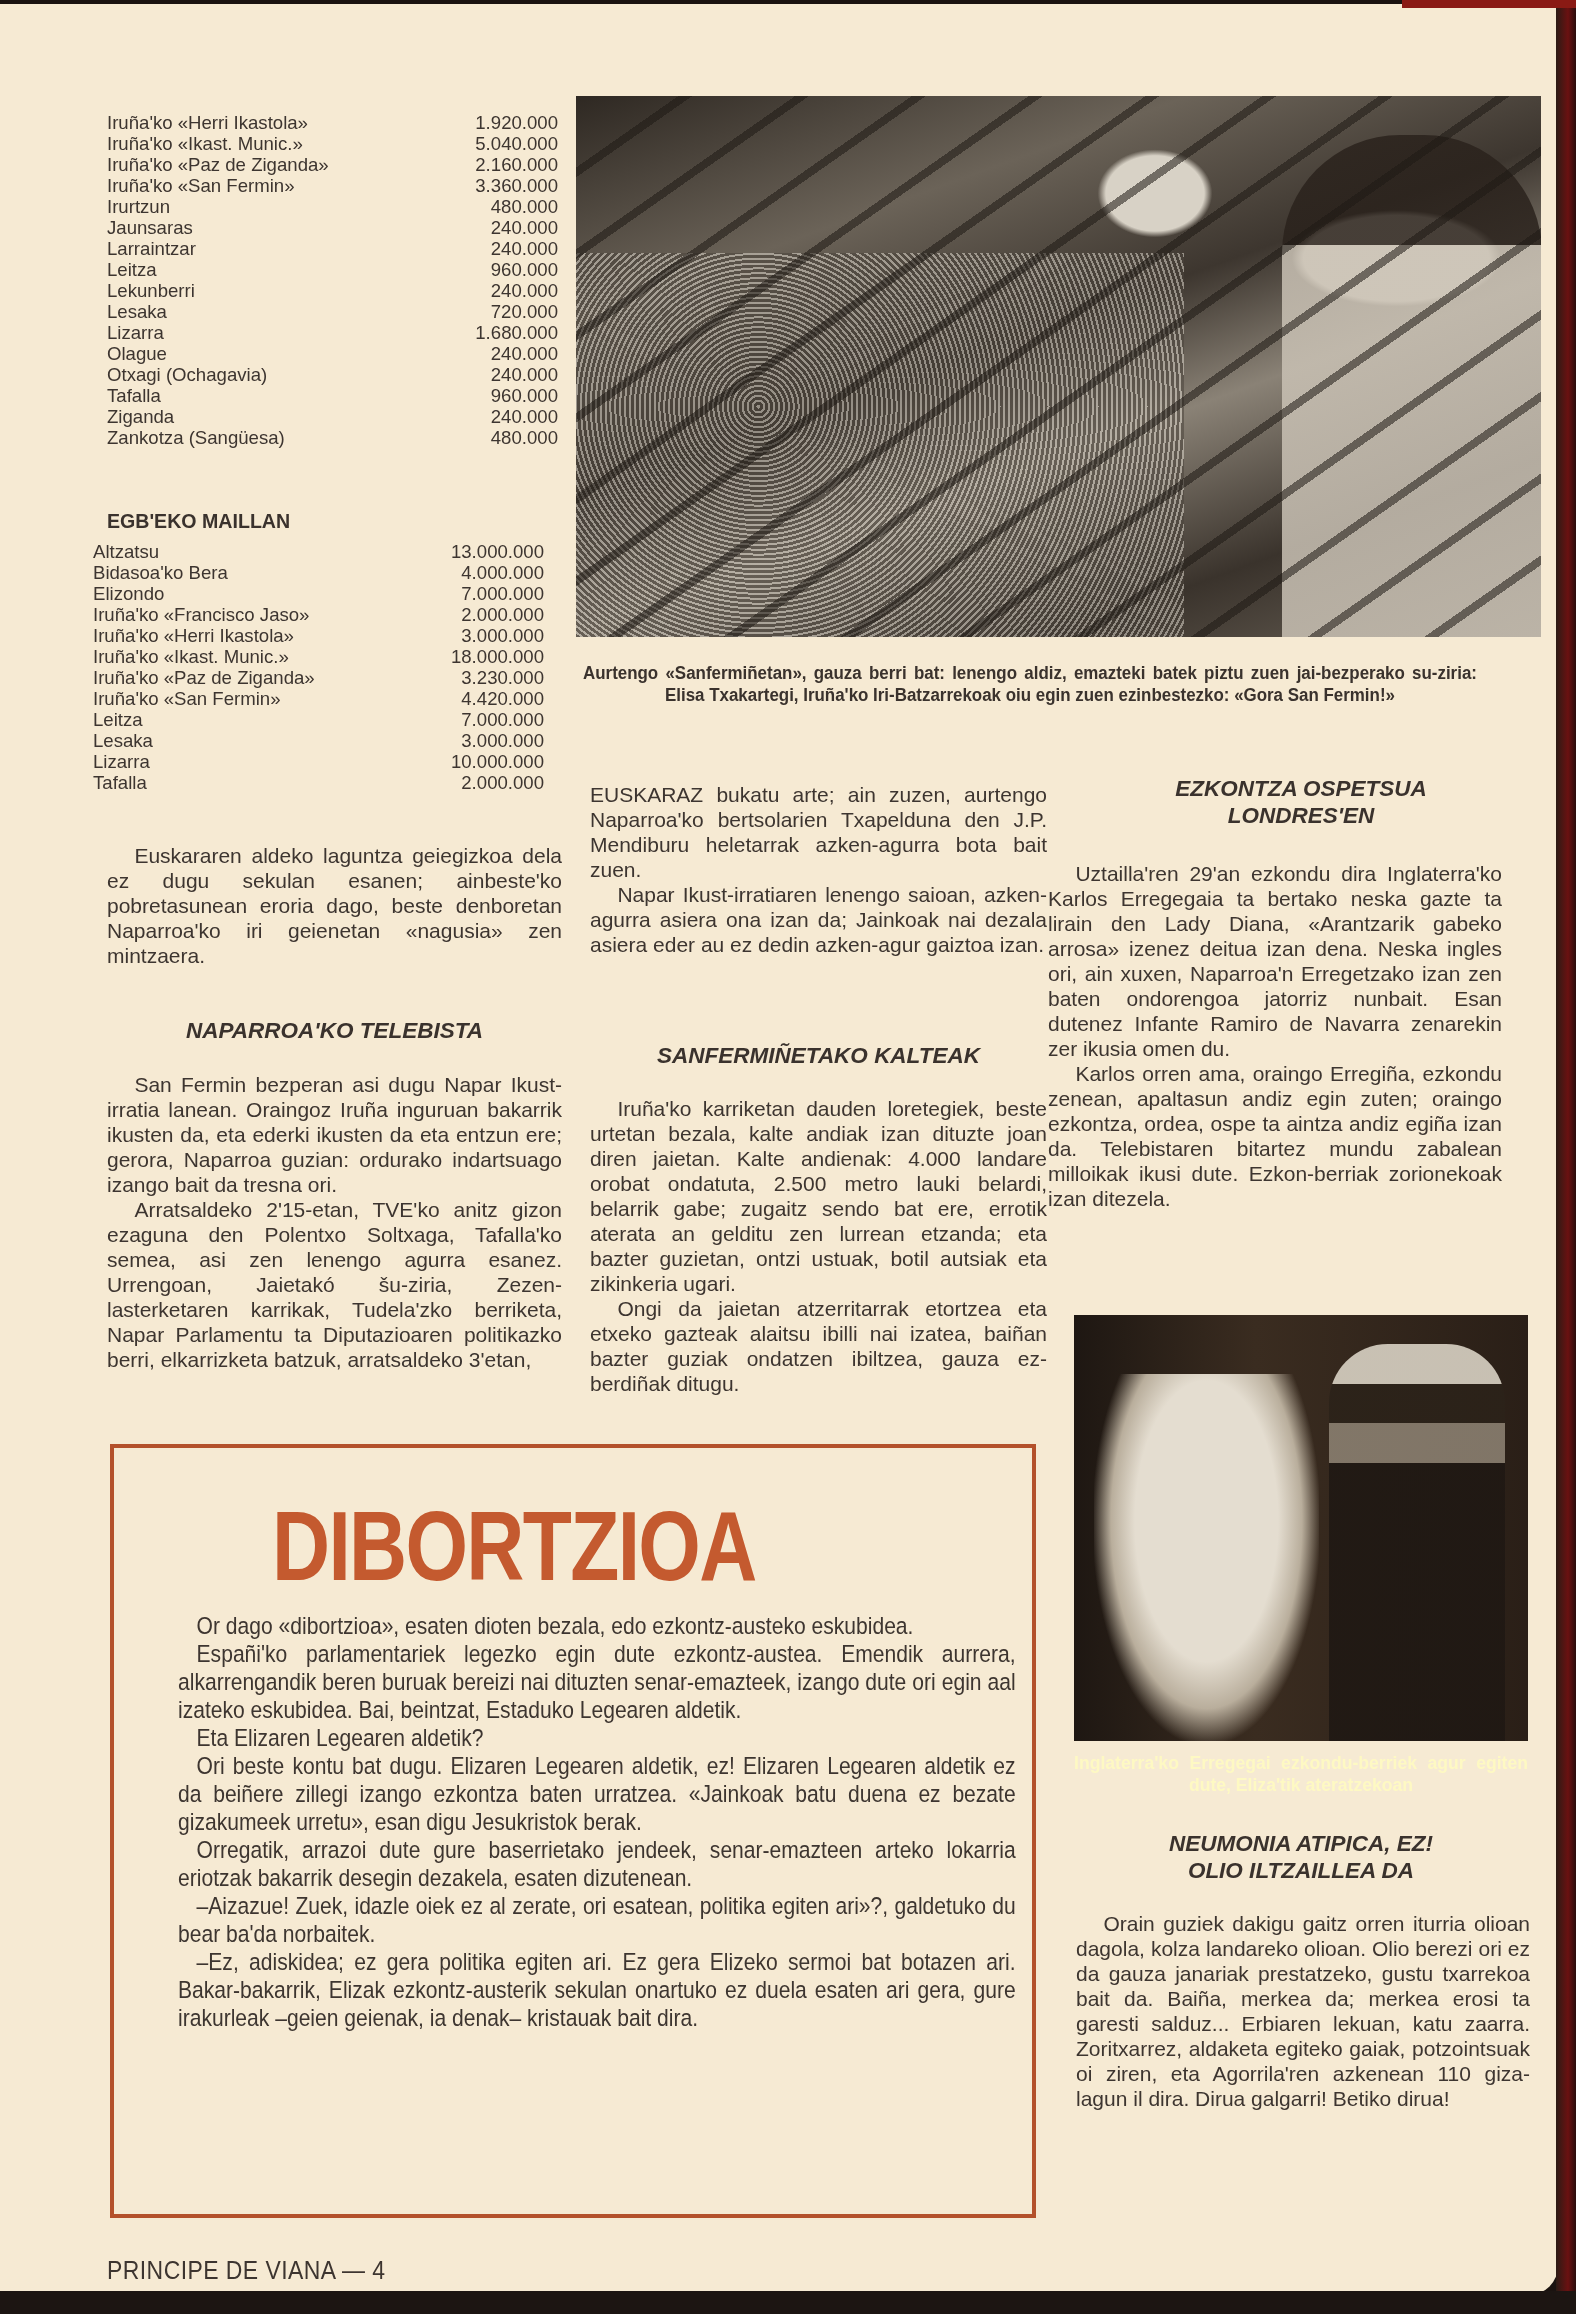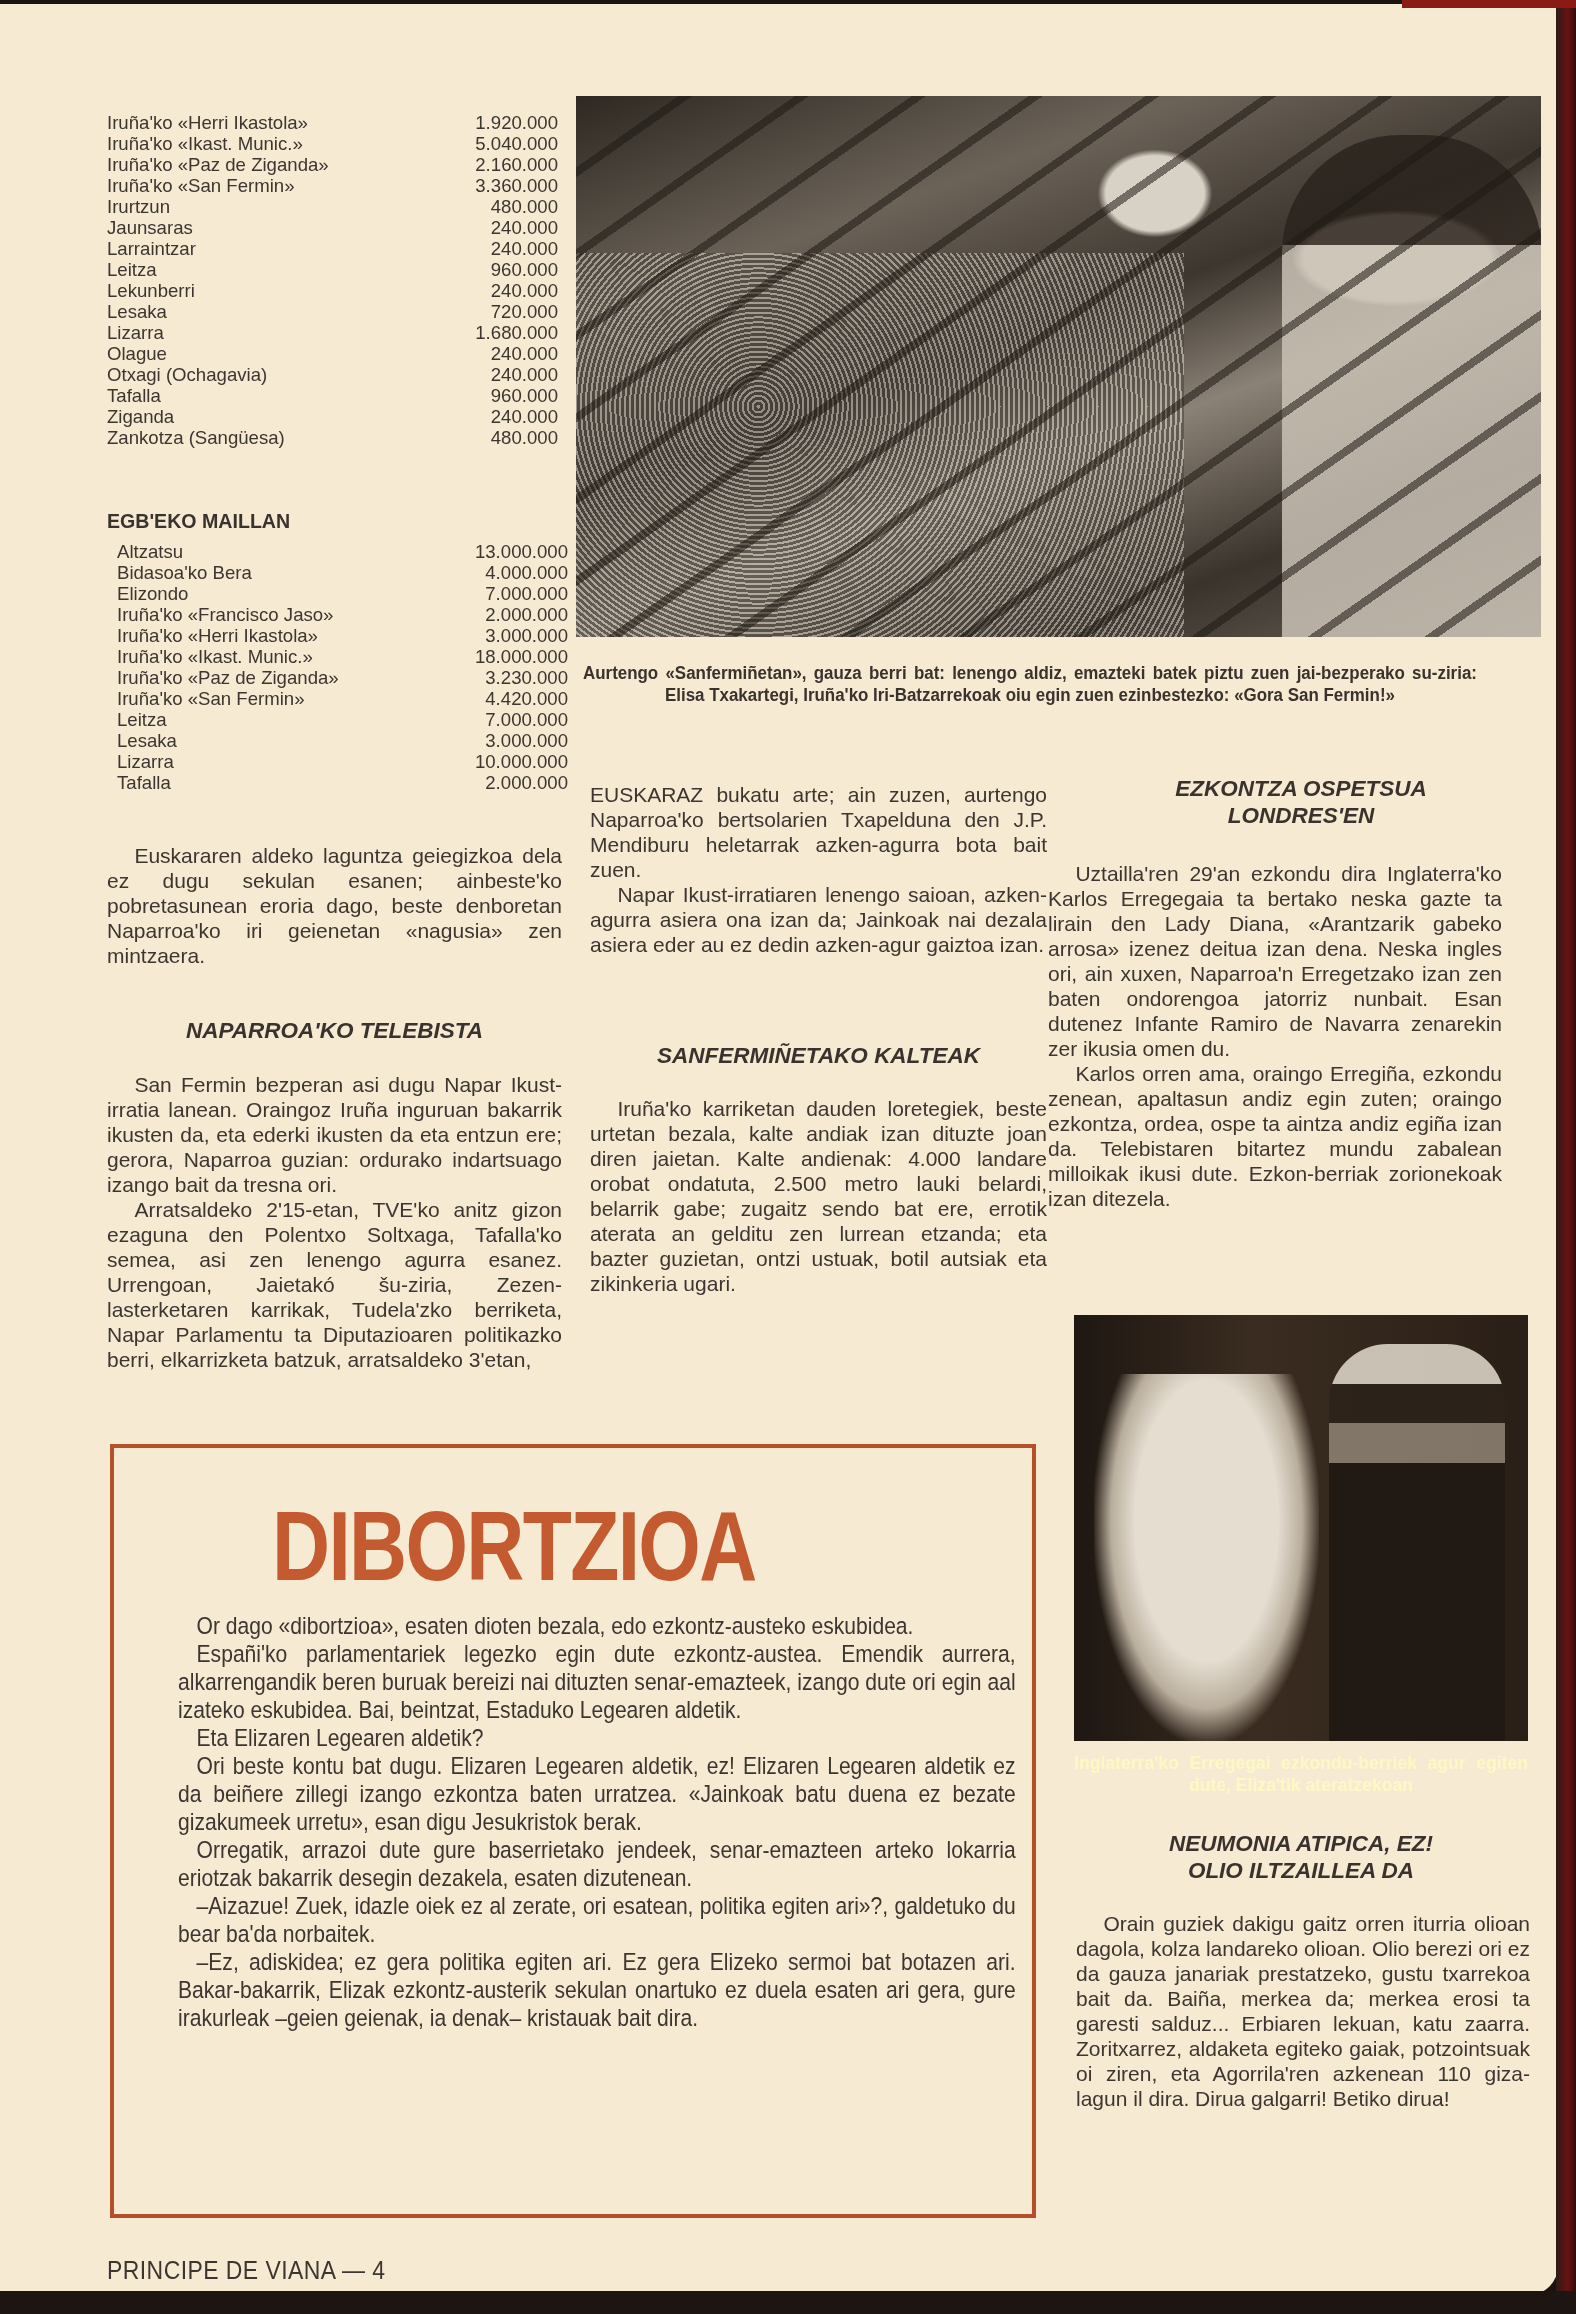--- a/index.html
+++ b/index.html
@@ -117,21 +117,21 @@
       <span>Ziganda</span>
       <span class="val">240.000</span>
     </div>
     <div class="row">
       <span>Zankotza (Sangüesa)</span>
       <span class="val">480.000</span>
     </div>
   </div>
 
 <div class="abs h-bold" style="left:107px;top:510px;font-size:19.6px;">EGB'EKO MAILLAN</div>
-<div class="abs list" style="left:117px;top:541px;width:451px;" id="list2">
+<div class="abs list" style="left:93px;top:541px;width:451px;" id="list2">
     <div class="row">
       <span>Altzatsu</span>
       <span class="val">13.000.000</span>
     </div>
     <div class="row">
       <span>Bidasoa'ko Bera</span>
       <span class="val">4.000.000</span>
     </div>
     <div class="row">
       <span>Elizondo</span>
@@ -193,20 +193,21 @@
 <div class="abs caption1">Aurtengo «Sanfermiñetan», gauza berri bat: lenengo aldiz, emazteki batek piztu zuen jai-bezperako su-ziria: Elisa Txakartegi, Iruña'ko Iri-Batzarrekoak oiu egin zuen ezinbestezko: «Gora San Fermin!»</div>
 
 <div class="abs body-text" style="left:590px;top:782px;width:457px;">
   <p class="noindent">EUSKARAZ bukatu arte; ain zuzen, aurtengo Naparroa'ko bertsolarien Txapelduna den J.P. Mendiburu heletarrak azken-agurra bota bait zuen.</p>
   <p>Napar Ikust-irratiaren lenengo saioan, azken-agurra asiera ona izan da; Jainkoak nai dezala asiera eder au ez dedin azken-agur gaiztoa izan.</p>
 </div>
 
 <div class="abs h-bold h-center" style="left:590px;top:1043px;width:457px;font-size:22.5px;">SANFERMIÑETAKO KALTEAK</div>
 <div class="abs body-text" style="left:590px;top:1096px;width:457px;">
   <p>Iruña'ko karriketan dauden loretegiek, beste urtetan bezala, kalte andiak izan dituzte joan diren jaietan. Kalte andienak: 4.000 landare orobat ondatuta, 2.500 metro lauki belardi, belarrik gabe; zugaitz sendo bat ere, errotik aterata an gelditu zen lurrean etzanda; eta bazter guzietan, ontzi ustuak, botil autsiak eta zikinkeria ugari.</p>
+  <p>Ongi da jaietan atzerritarrak etortzea eta etxeko gazteak alaitsu ibilli nai izatea, baiñan bazter guziak ondatzen ibiltzea, gauza ez-berdiñak ditugu.</p>
 </div>
 
 <div class="abs h-bold h-center" style="left:1074px;top:775px;width:454px;font-size:22.5px;line-height:27.4px;">
   <div>EZKONTZA OSPETSUA</div>
   <div>LONDRES'EN</div>
 </div>
 <div class="abs body-text" style="left:1048px;top:861px;width:454px;">
   <p>Uztailla'ren 29'an ezkondu dira Inglaterra'ko Karlos Erregegaia ta bertako neska gazte ta lirain den Lady Diana, «Arantzarik gabeko arrosa» izenez deitua izan dena. Neska ingles ori, ain xuxen, Naparroa'n Erregetzako izan zen baten ondorengoa jatorriz nunbait. Esan dutenez Infante Ramiro de Navarra zenarekin zer ikusia omen du.</p>
   <p>Karlos orren ama, oraingo Erregiña, ezkondu zenean, apaltasun andiz egin zuten; oraingo ezkontza, ordea, ospe ta aintza andiz egiña izan da. Telebistaren bitartez mundu zabalean milloikak ikusi dute. Ezkon-berriak zorionekoak izan ditezela.</p>
 </div>

